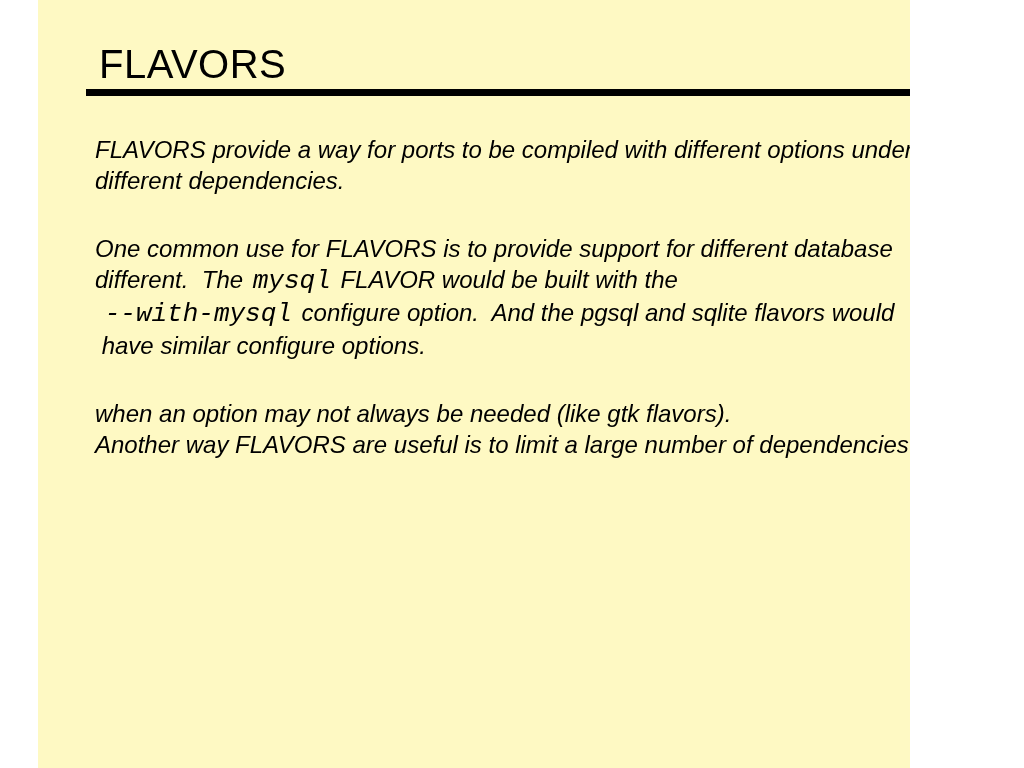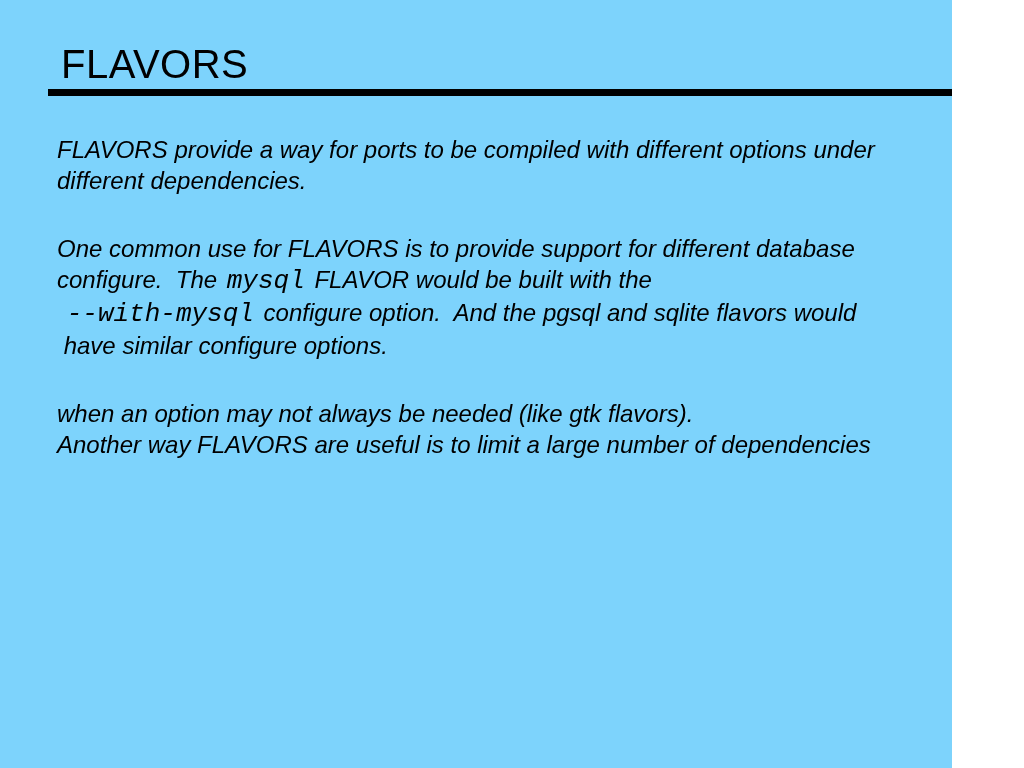--- a/index.html
+++ b/index.html
@@ -2,26 +2,27 @@
 <html><head>
 <meta charset="utf-8">
 <style>
   html, body {
     margin: 0;
     padding: 0;
     background: #ffffff;
   }
   .slide {
     position: relative;
-    width: 952px;
+    width: 872px;
     height: 768px;
-    background: #7dd3fc;
+    background: #fef9c3;
     overflow: hidden;
     font-family: "Liberation Sans", sans-serif;
     color: #000000;
+    margin-left: 38px;
   }
   .title {
     position: absolute;
     left: 61px;
     top: 44px;
     margin: 0;
     font-size: 40px;
     line-height: 40px;
     font-weight: 400;
     letter-spacing: 0.5px;
@@ -62,21 +63,21 @@
 <div class="slide">
   <h1 class="title">FLAVORS</h1>
   <div class="title-rule"></div>
   <div class="slide-body" id="slide-body">
       <div class="paragraph">
         <div class="text-line"><span class="">FLAVORS provide a way for ports to be compiled with different options under</span></div>
         <div class="text-line"><span class="">different dependencies.</span></div>
       </div>
       <div class="paragraph">
         <div class="text-line"><span class="">One common use for FLAVORS is to provide support for different database</span></div>
-        <div class="text-line"><span class="">configure.  The </span><span class="mono">mysql</span><span class=""> FLAVOR would be built with the</span></div>
+        <div class="text-line"><span class="">different.  The </span><span class="mono">mysql</span><span class=""> FLAVOR would be built with the</span></div>
         <div class="text-line"><span class=""> </span><span class="mono">--with-mysql</span><span class=""> configure option.  And the pgsql and sqlite flavors would</span></div>
         <div class="text-line"><span class=""> have similar configure options.</span></div>
       </div>
       <div class="paragraph">
         <div class="text-line"><span class="">when an option may not always be needed (like gtk flavors).</span></div>
         <div class="text-line"><span class="">Another way FLAVORS are useful is to limit a large number of dependencies</span></div>
       </div>
     </div>
 </div>
 

